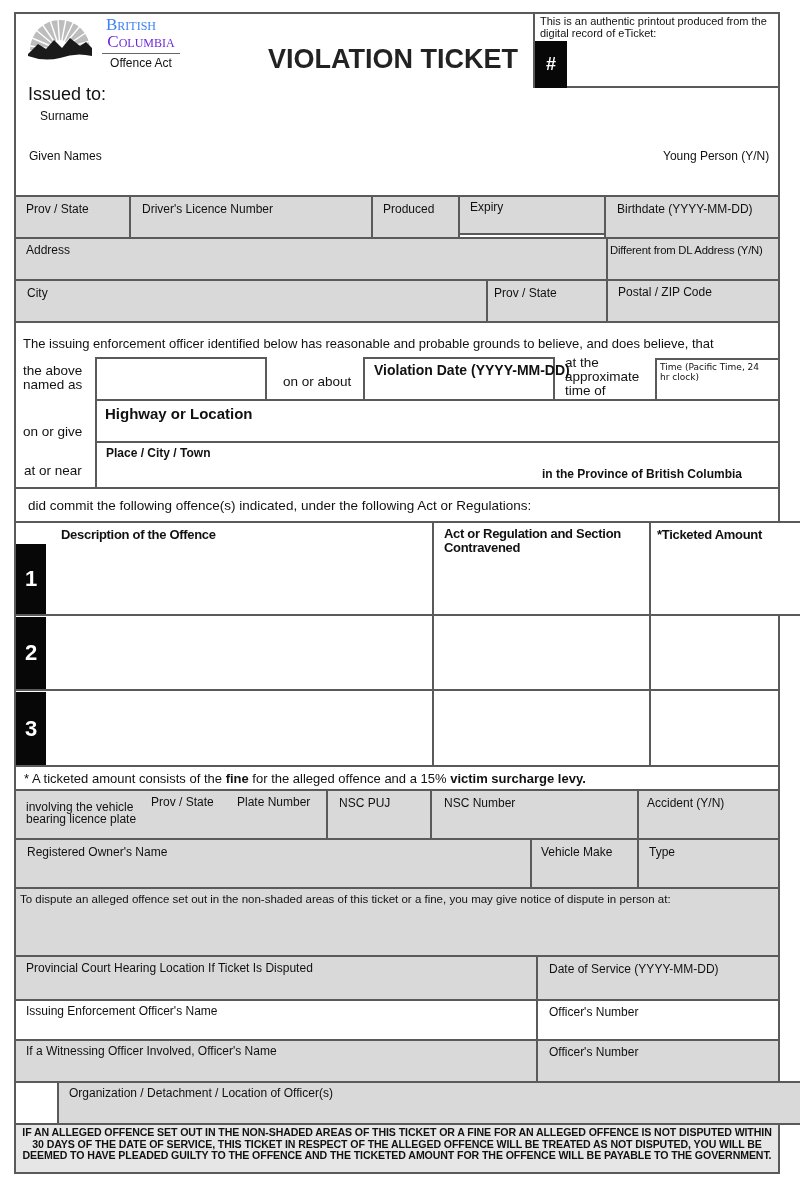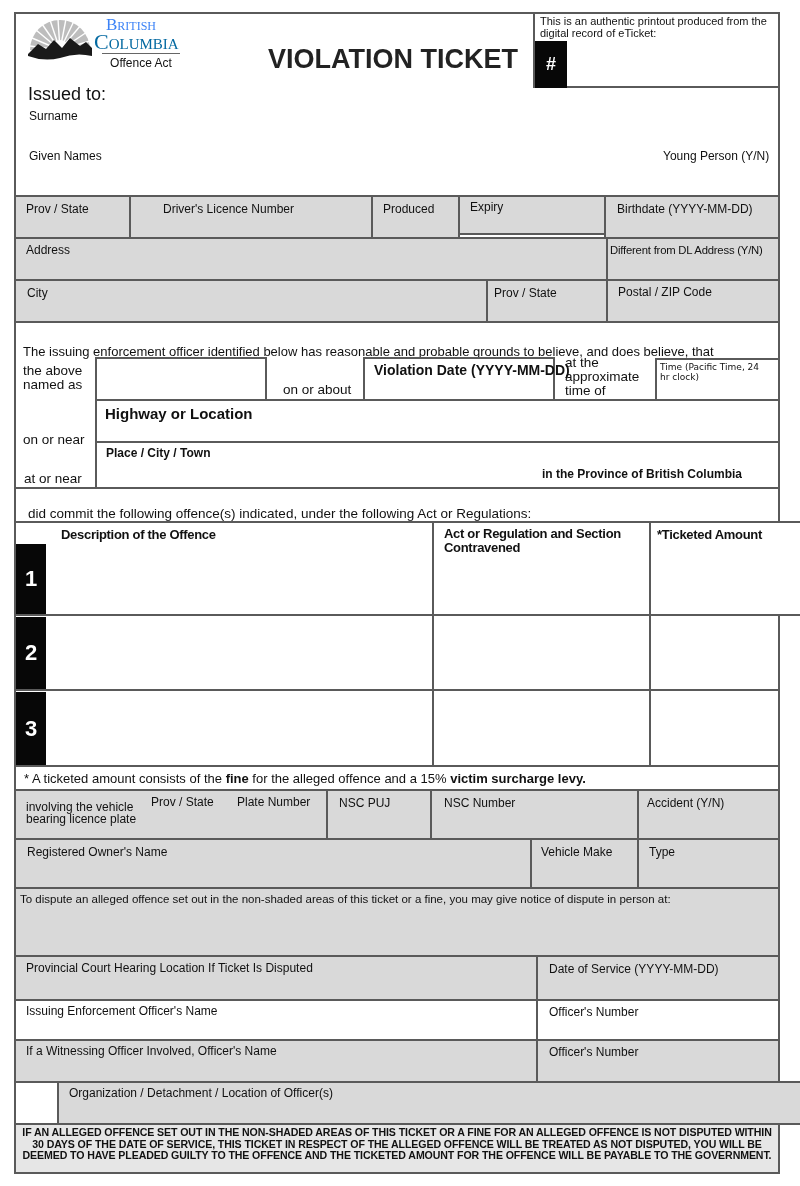--- a/index.html
+++ b/index.html
@@ -3,21 +3,21 @@
 <meta charset="utf-8">
 <style>
   html, body { margin:0; padding:0; background:#ffffff; }
   body { width:800px; height:1186px; position:relative; font-family:"Liberation Sans", sans-serif; color:#111; }
   .abs { position:absolute; box-sizing:border-box; }
   .box { position:absolute; box-sizing:border-box; border:2px solid #5a5a5a; }
   .shade { background:#d9d9d9; }
   .light { background:#e6e6e6; }
   .white { background:#ffffff; }
   .lbl { position:absolute; font-size:12px; white-space:nowrap; }
-  .big { font-size:13.5px;margin-top:8px; }
+  .big { font-size:13.5px; }
   .cond { font-family:"Liberation Sans", sans-serif; font-size:13px; font-weight:bold; letter-spacing:-0.3px; }
   .numblk { position:absolute; background:#070707; color:#fff; font-weight:bold; font-size:22px; display:flex; align-items:center; justify-content:center; box-sizing:border-box; }
 </style>
 </head>
 <body>
 
 <div class="box white" style="left:14px;top:12px;width:766px;height:1162px;"></div>
 
 <div class="abs" style="left:28px;top:16px;width:160px;height:58px;">
   <svg width="64" height="44" viewBox="0 0 64 44" style="position:absolute;left:0;top:0;">
@@ -40,46 +40,46 @@
         <line x1="32" y1="34" x2="53" y2="9"></line>
           <line x1="32" y1="34" x2="59" y2="16"></line>
         <line x1="32" y1="34" x2="62" y2="25"></line>
       </g>
       <circle cx="32" cy="34" r="10" fill="#ffffff"></circle>
     </g>
     <path d="M0 38 L10 28 L18 33 L26 24 L34 32 L42 22 L52 30 L58 26 L64 32 L64 40 Q48 36 32 42 Q16 46 0 40 Z" fill="#1a1a1a"></path>
   </svg>
   <div class="abs" style="left:66px;top:0;width:94px;">
     <div style="font-family:'Liberation Serif',serif;font-size:17px;font-variant:small-caps;line-height:17px;color:#3b82f6;margin-left:12px;">British</div>
-    <div style="font-family:'Liberation Serif',serif;font-size:22px;font-variant:small-caps;line-height:17px;color:#0369a1;">Columbia</div>
+    <div style="font-family:'Liberation Serif',serif;font-size:17px;font-variant:small-caps;line-height:17px;color:#6d28d9;text-align:center;">Columbia</div>
     <div style="border-top:1px solid #666;margin:3px 8px 2px 8px;"></div>
     <div style="font-size:12px;text-align:center;">Offence Act</div>
   </div>
 </div>
 
 <div class="lbl" style="left:268px;top:44px;font-size:27px;font-weight:bold;color:#222;">VIOLATION TICKET</div>
 
 <div class="box white" style="left:533px;top:12px;width:247px;height:76px;">
   <div style="position:absolute;left:5px;top:1px;width:236px;font-size:11px;line-height:12px;">This is an authentic printout produced from the digital record of eTicket:</div>
   <div class="numblk" style="left:0;top:27px;width:32px;height:47px;font-size:18px;">#</div>
   <div style="position:absolute;left:36px;top:32px;width:200px;height:36px;"></div>
 </div>
 
 <div class="lbl" style="left:28px;top:84px;font-size:18px;">Issued to:</div>
-<div class="lbl" style="left:29px;top:109px;text-align:center;">Surname</div>
+<div class="lbl" style="left:40px;top:109px;text-align:center;">Surname</div>
 <div class="abs" style="left:100px;top:104px;width:420px;height:26px;"></div>
 <div class="lbl" style="left:29px;top:149px;">Given Names</div>
 <div class="abs" style="left:120px;top:144px;width:420px;height:26px;"></div>
 <div class="lbl" style="left:663px;top:149px;">Young Person (Y/N)</div>
 
 <div class="box shade" style="left:14px;top:195px;width:117px;height:44px;">
     <div class="lbl" style="left:10px;top:5px;">Prov / State</div>
   </div>
 <div class="box shade" style="left:129px;top:195px;width:244px;height:44px;">
-    <div class="lbl" style="left:11px;top:5px;margin-left:21px;">Driver's Licence Number</div>
+    <div class="lbl" style="left:11px;top:5px;">Driver's Licence Number</div>
   </div>
 <div class="box shade" style="left:371px;top:195px;width:89px;height:44px;">
     <div class="lbl" style="left:10px;top:5px;">Produced</div>
   </div>
 <div class="box shade" style="left:458px;top:195px;width:148px;height:40px;">
     <div class="lbl" style="left:10px;top:3px;">Expiry</div>
   </div>
 <div class="box shade" style="left:604px;top:195px;width:176px;height:44px;">
     <div class="lbl" style="left:11px;top:5px;">Birthdate (YYYY-MM-DD)</div>
   </div>
@@ -106,21 +106,21 @@
 <div class="box white" style="left:95px;top:357px;width:172px;height:44px;"></div>
 <div class="lbl big" style="left:283px;top:374px;font-size:13.5px;">on or about</div>
 <div class="box white" style="left:363px;top:357px;width:192px;height:44px;">
     <div class="lbl" style="left:9px;top:3px;font-weight:bold;font-size:14px;">Violation Date (YYYY-MM-DD)</div>
   </div>
 <div class="abs" style="left:565px;top:356px;width:86px;font-size:13.5px;line-height:14px;">at the approximate time of</div>
 <div class="box white" style="left:655px;top:358px;width:125px;height:43px;">
     <div style="position:absolute;left:3px;top:2px;width:100px;font-size:9px;line-height:10px;font-family:'DejaVu Sans',sans-serif;">Time (Pacific Time, 24 hr clock)</div>
   </div>
 
-<div class="lbl big" style="left:23px;top:424px;font-size:13.5px;">on or near</div>
+<div class="lbl big" style="left:23px;top:424px;font-size:13.5px;">on or give</div>
 <div class="box white" style="left:95px;top:399px;width:685px;height:44px;">
     <div class="lbl" style="left:8px;top:4px;font-weight:bold;font-size:15px;">Highway or Location</div>
   </div>
 <div class="lbl big" style="left:24px;top:463px;font-size:13.5px;">at or near</div>
 <div class="box white" style="left:95px;top:441px;width:685px;height:48px;">
   <div class="lbl" style="left:9px;top:3px;font-weight:bold;font-size:12px;">Place / City / Town</div>
   <div class="lbl" style="left:445px;top:24px;font-weight:bold;font-size:12px;">in the Province of British Columbia</div>
 </div>
 <div class="abs" style="left:14px;top:487px;width:766px;border-top:2px solid #5a5a5a;"></div>
 <div class="lbl big" style="left:28px;top:498px;font-size:13.5px;">did commit the following offence(s) indicated, under the following Act or Regulations:</div>

